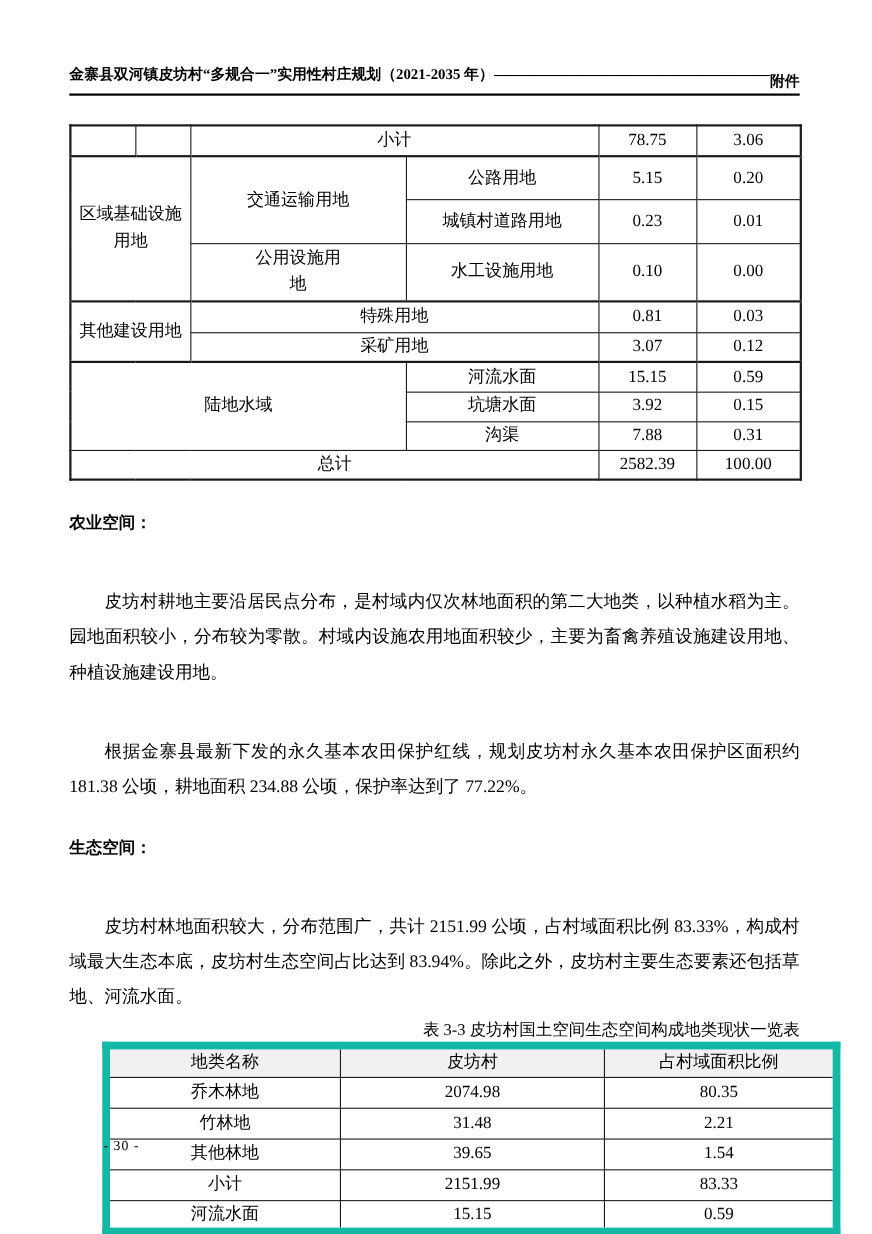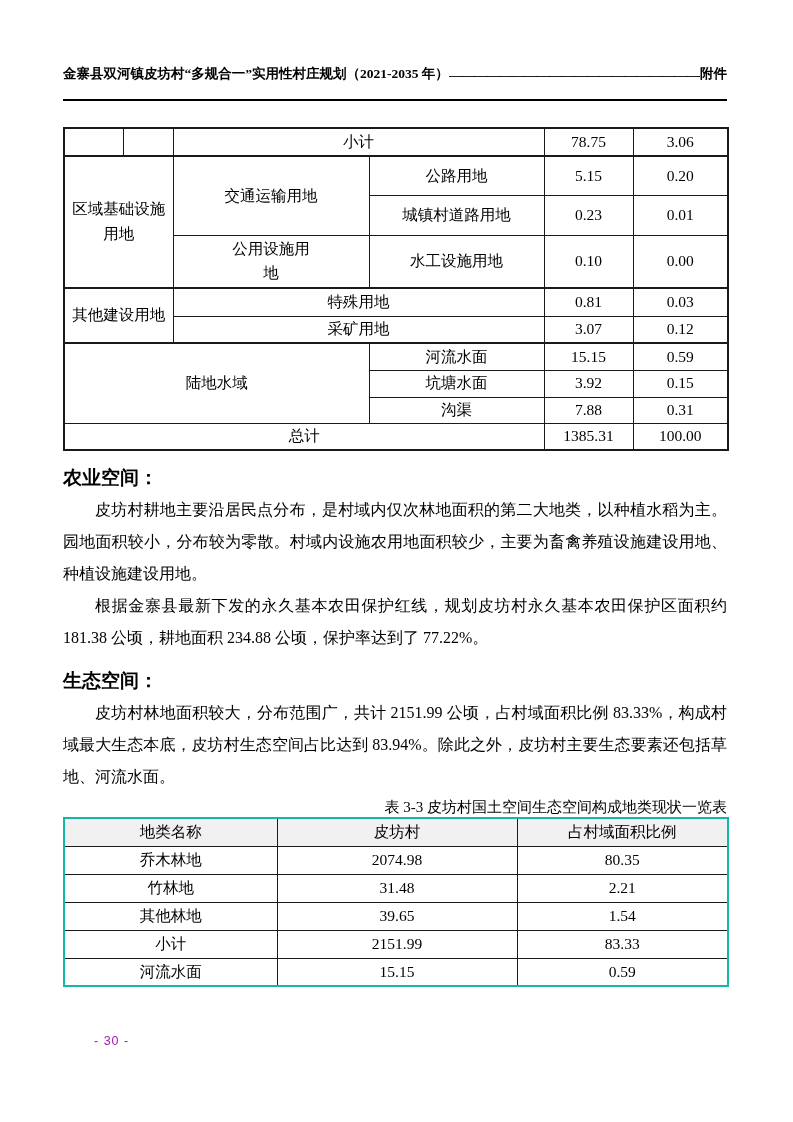--- a/index.html
+++ b/index.html
@@ -9,22 +9,22 @@
     font-family:"Liberation Serif","DejaVu Serif",serif; color:#000;
     position:relative; overflow:hidden;
   }
   .content { margin-left:63px; width:664px; }
 
   
   .doc-header {
     padding-top:53px;
   }
   .doc-header-line {
-    display:flex; align-items:flex-end;
-    border-bottom:2px solid #000; padding-bottom:16px;
+    display:flex; align-items:center;
+    border-bottom:2px solid #000; padding-bottom:2px;
     font-size:13.5px; font-weight:bold; white-space:nowrap;
   }
   .doc-header-title { flex:0 0 auto; }
   .doc-header-dashes { flex:1 1 auto; overflow:hidden; letter-spacing:-1px; }
   .doc-header-suffix { flex:0 0 auto;margin-top:12px; }
 
   
   table { border-collapse:collapse; table-layout:fixed; width:664px; }
   td, th {
     border:1px solid #1a1a1a; text-align:center; vertical-align:middle;
@@ -37,39 +37,39 @@
   .land-table tr.h52 { height:52px; }
   .land-table tr.h27 { height:27px; }
   .land-table tr.h26 { height:26px;padding-left:24px; }
   .land-table .sep-b { border-bottom-width:2px; }
   .wrap6 { display:inline-block; width:6.2em; line-height:1.6; }
   .wrap5 { display:inline-block; width:5.2em; line-height:1.6; }
 
   
   .section-heading {
     font-family:"Liberation Sans","DejaVu Sans",sans-serif;
-    font-size:19px; font-weight:bold; line-height:32px; margin-top:11px;
+    font-size:15px; font-weight:bold; line-height:32px; margin-top:23px;
   }
   p.body-para {
-    font-size:16px; line-height:32px; text-align:justify; text-indent:32px;
+    font-size:16px; line-height:32px; text-align:justify; text-indent:32px;margin-top:40px;
   }
 
   
   .table-caption {
     text-align:right; font-size:15px; line-height:20px; margin-top:4px; margin-bottom:0;
   }
-  .eco-table { border:2px solid #14b8a6; }
+  .eco-table { border:7px solid #14b8a6;margin-left:30px; }
   .eco-table tr { height:28px; }
   .eco-table .head-row td { background:#f1f1f1; }
 
   
   .page-number {
     position:absolute; left:94px; top:1034px;
-    color:#a21caf; font-size:12.5px; letter-spacing:1px;
-    font-family:Liberation Sans, sans-serif;
+    color:#000000; font-size:12.5px; letter-spacing:1px;
+    font-family:Liberation Serif, serif;
   }
 </style>
 </head>
 <body>
 
 <div class="page">
   <div class="content">
 
     <div class="doc-header">
       <div class="doc-header-line">
@@ -140,21 +140,21 @@
         <td>3.92</td>
         <td>0.15</td>
       </tr>
       <tr class="h26">
         <td>沟渠</td>
         <td>7.88</td>
         <td>0.31</td>
       </tr>
       <tr class="h27">
         <td colspan="4">总计</td>
-        <td>1385.31</td>
+        <td>2582.39</td>
         <td>100.00</td>
       </tr>
     </tbody>
       </table>
 
     <div class="section-heading">农业空间：</div>
     <p class="body-para">皮坊村耕地主要沿居民点分布，是村域内仅次林地面积的第二大地类，以种植水稻为主。园地面积较小，分布较为零散。村域内设施农用地面积较少，主要为畜禽养殖设施建设用地、种植设施建设用地。</p>
     <p class="body-para">根据金寨县最新下发的永久基本农田保护红线，规划皮坊村永久基本农田保护区面积约 181.38 公顷，耕地面积 234.88 公顷，保护率达到了 77.22%。</p>
 
     <div class="section-heading">生态空间：</div>

